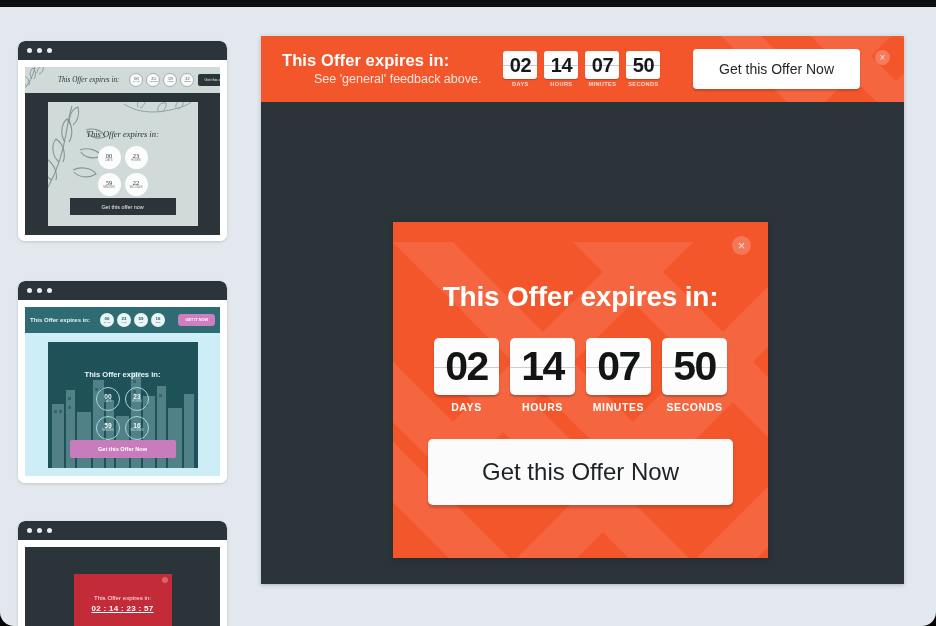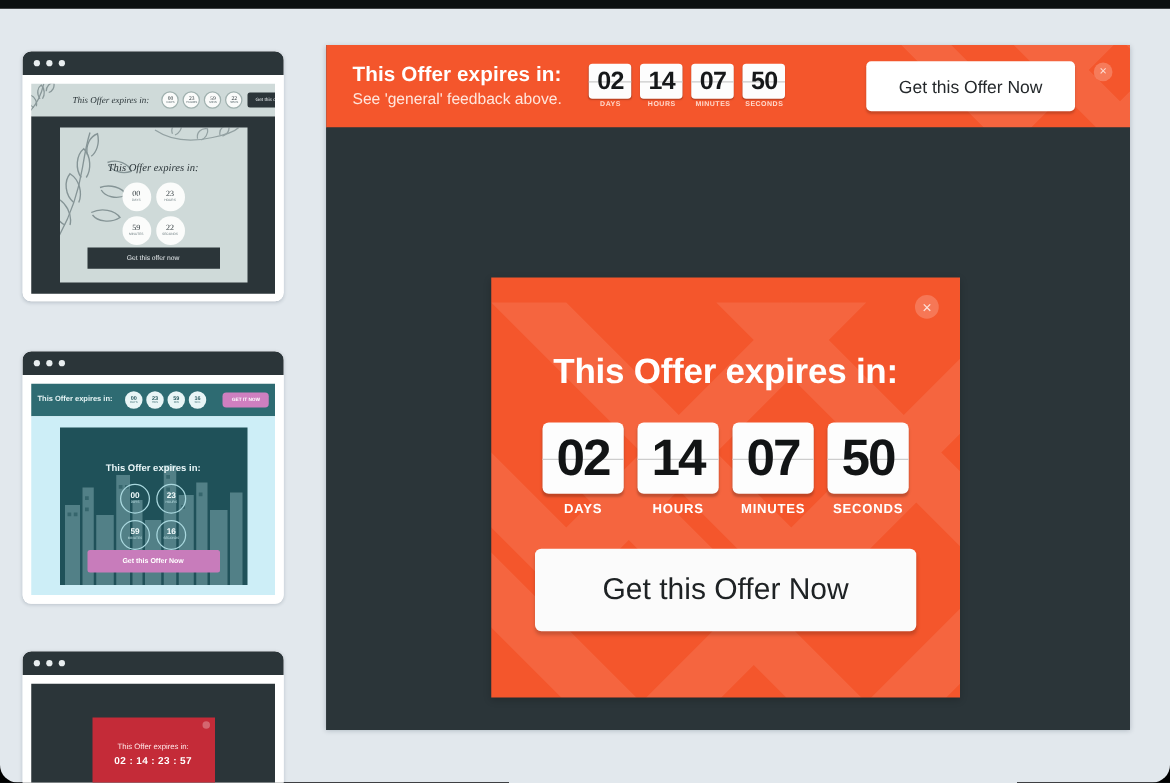--- a/index.html
+++ b/index.html
@@ -261,21 +261,21 @@
     display: flex; flex-direction: column;
     align-items: center; justify-content: center;
     gap: 3px;
   }
   .t3-close {
     position: absolute; right: 4px; top: 3px;
     width: 6px; height: 6px; border-radius: 50%;
     background: rgba(255,255,255,.28);
   }
   .t3-title { font-size: 6.2px; color: #ffe9ea; }
-  .t3-digits { font-size: 8px; color: #ffffff; font-weight: bold; letter-spacing: .3px; }
+  .t3-digits { font-size: 8px; color: #ffffff; font-weight: bold; letter-spacing: .3px; text-decoration: underline; }
 
   
   .preview {
     position: absolute;
     left: 261px; top: 36px;
     width: 643px; height: 548px;
     background: #2b3539;
     box-shadow: 0 1px 4px rgba(20,40,60,.25);
   }
 
@@ -292,21 +292,21 @@
   .banner-chevrons {
     position: absolute; inset: 0;
     pointer-events: none;
   }
   .banner-left { position: relative; z-index: 2; }
   .banner-h1 {
     font-size: 16.5px; font-weight: bold; color: #ffffff;
     letter-spacing: .1px; line-height: 1.2;
   }
   .banner-sub {
-    font-size: 12.5px; color: #ffe5dc; margin-top: 2px; line-height: 1.2;
+    font-size: 12.5px; color: #ffe5dc; margin-top: 2px; line-height: 1.2; margin-left: 32px;
   }
   .banner-clock {
     position: relative; z-index: 2;
     display: flex; gap: 7px; margin-left: 22px;
   }
   .bcell { display: flex; flex-direction: column; align-items: center; }
   .bflip {
     width: 34px; height: 28px;
     background: #fdfdfd;
     border-radius: 3px;

